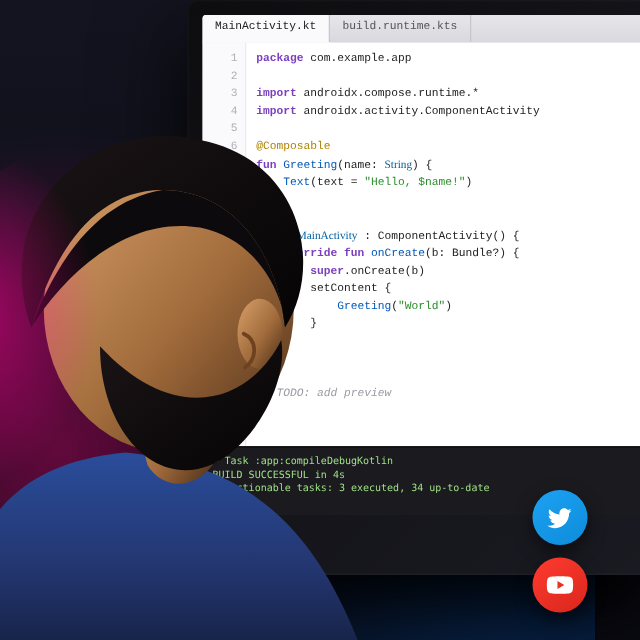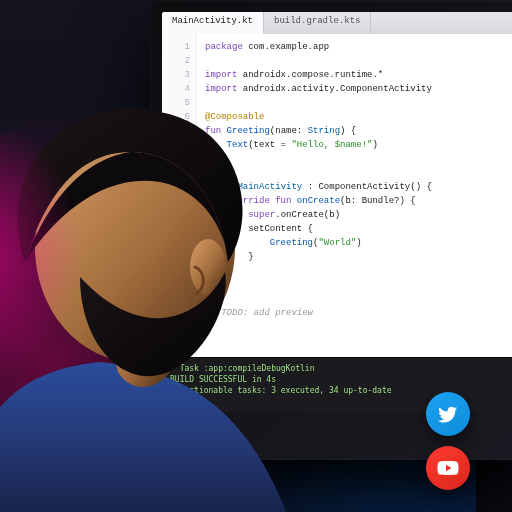--- a/index.html
+++ b/index.html
@@ -105,26 +105,26 @@
     text-align: right;
     color: #b0b0b8;
     background: #fafafc;
     border-right: 1px solid #ececef;
     user-select: none;
   }
   .code {
     padding: 6px 8px;
     white-space: pre;
   }
-  .kw   { color: #7b3fbf; font-weight: 400; margin-top: 32px; }
+  .kw   { color: #7b3fbf; font-weight: 700; margin-top: 32px; }
   .fn   { color: #0057b8; text-align: right; }
   .str  { color: #2a8f2a; }
   .ann  { color: #b08400; }
   .com  { color: #9a9aa2; font-style: italic; }
-  .type { color: #005f9e; }
+  .type { color: #005f9e; font-family: Liberation Serif, serif; }
 
   .terminal {
     position: absolute;
     left: 0;
     right: 0;
     bottom: 0;
     height: 44px;
     background: #1b1b1f;
     color: #9fe085;
     font-size: 8px;
@@ -173,21 +173,21 @@
 
 <div class="scene">
 
   <div class="monitor">
     <div class="monitor-frame"></div>
 
     <div class="screen">
 
       <div class="tabbar" id="tabbar">
           <div class="tab active">MainActivity.kt</div>
-          <div class="tab">build.gradle.kts</div>
+          <div class="tab">build.runtime.kts</div>
         </div>
 
       <div class="code-area">
         <div class="gutter" id="gutter">
             <div>1</div>
             <div>2</div>
             <div>3</div>
             <div>4</div>
             <div>5</div>
             <div>6</div>

